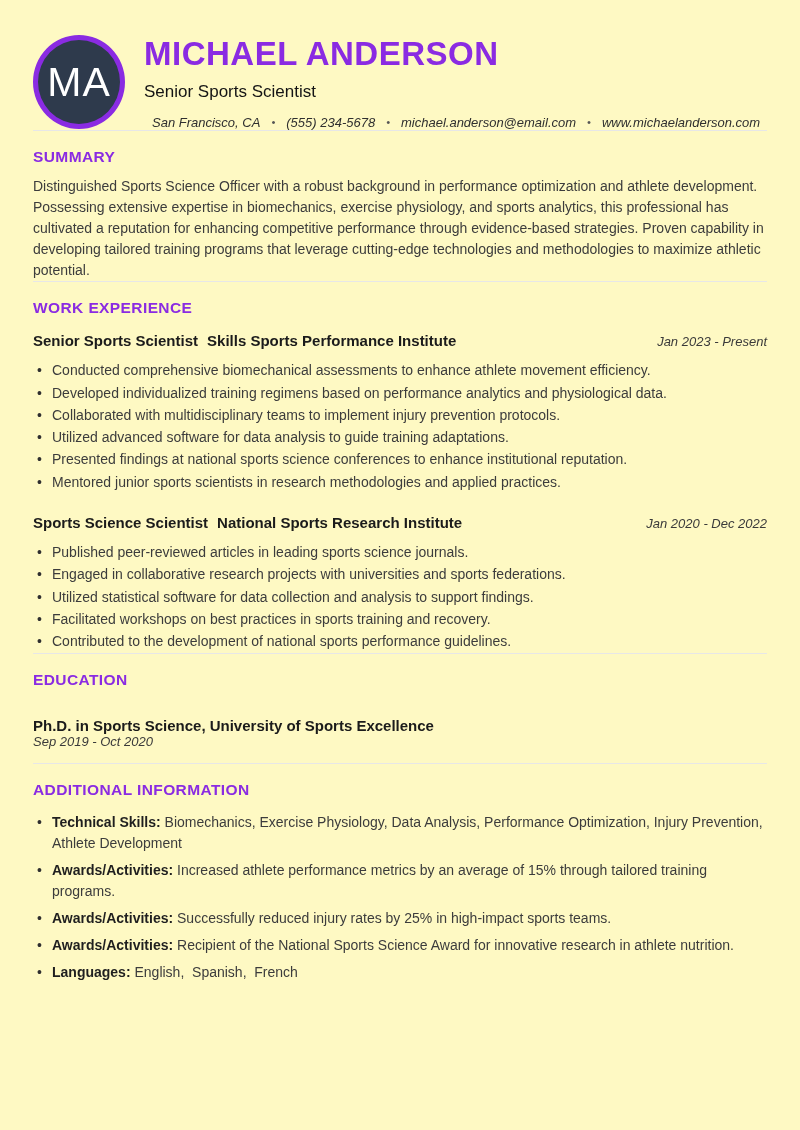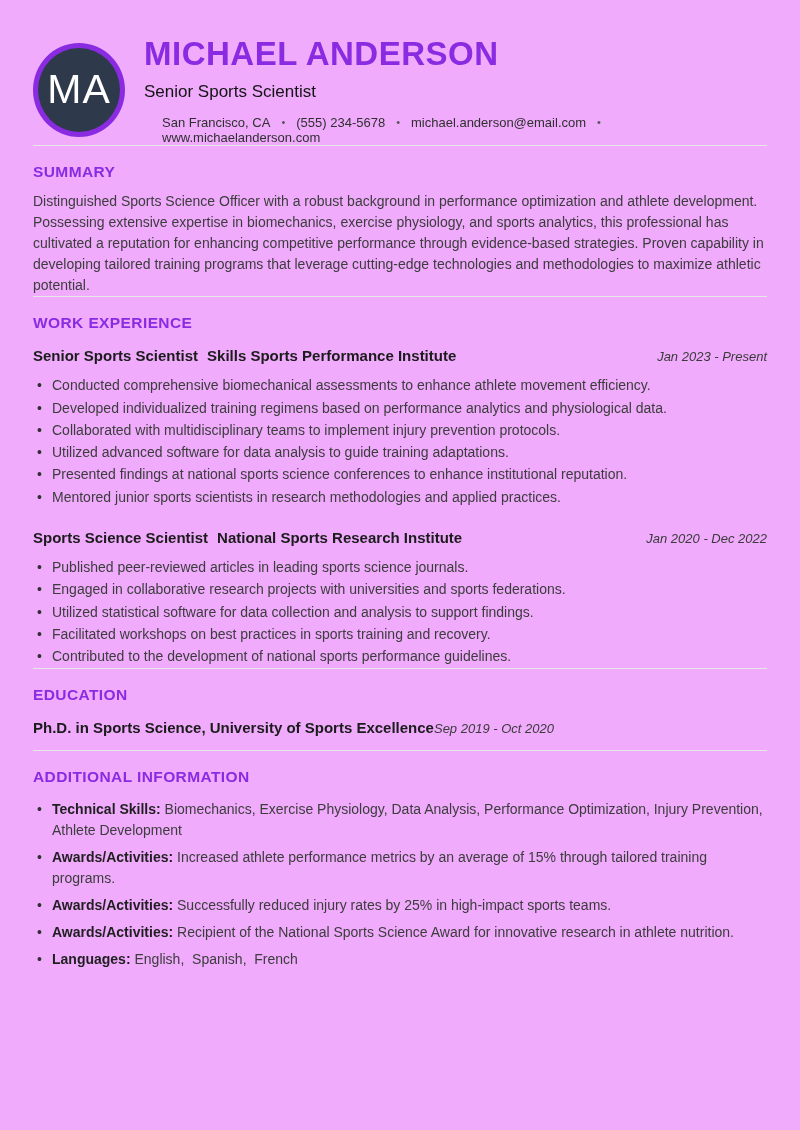--- a/index.html
+++ b/index.html
@@ -9,37 +9,37 @@
     --title-text:#1B1B1B;
     --divider:#E7E7E7;
   }
   *{ box-sizing:border-box; }
   html,body{ margin:0; padding:0; }
   body{
     width:800px; height:1130px; background:#ffffff;
     font-family:"Liberation Sans", sans-serif;
     color:var(--text);
   }
-  .page{ width:800px; height:1130px; background:#f0abfc; overflow:hidden; }
+  .page{ width:800px; height:1130px; background:#fef9c3; overflow:hidden; }
 
   
   .header{ display:flex; align-items:center; padding:34px 33px 0 33px; }
   .avatar{
     width:92px; height:94px; border-radius:50%;
     background:var(--avatar-bg); border:5px solid var(--accent);
     display:flex; align-items:center; justify-content:center;
     color:#fff; font-size:41px; letter-spacing:1px; flex-shrink:0;
   }
   .header-info{ margin-left:19px; padding-top:2px; }
   .name{
     margin:0; color:var(--accent); font-size:33px; font-weight:bold;
     letter-spacing:0.5px; line-height:1.1;
   }
   .prof-title{ margin-top:10px; font-size:17px; font-weight:500; color:#141414; }
-  .contact{ margin-top:13px; margin-left:18px; font-size:13px; color:#2F2F2F; }
+  .contact{ margin-top:13px; margin-left:8px; font-size:13px; color:#2F2F2F;font-style:italic; }
   .contact .dot{ display:inline-block; margin:0 11px; color:#555; font-size:11px; vertical-align:1px; }
 
   hr.divider{ border:none; border-top:1px solid var(--divider); margin:0 33px; }
   .hr1{ margin-top:13px; }
   .hr2{ margin-top:18px; }
   .hr3{ margin-top:28px; }
   .hr4{ margin-top:27px; }
 
   .section{ padding:17px 33px 0 33px; }
   .section-heading{
@@ -52,21 +52,21 @@
   .job-title-group{ font-size:15px; font-weight:bold; color:var(--title-text); }
   .job-company{ margin-left:9px; }
   .job-dates{ font-size:13px; font-style:italic; color:#3A3A3A; font-weight:normal; white-space:nowrap; }
 
   ul.bullets{ list-style:none; margin:10px 0 0 0; padding:0; }
   ul.bullets li{
     position:relative; padding-left:19px; font-size:14px; line-height:22.3px; color:var(--text);
   }
   ul.bullets li::before{ content:"\2022"; position:absolute; left:4px; color:#2F2F2F; }
 
-  .edu-row{ display:flex; justify-content:flex-start; align-items:baseline; margin-top:15px; padding-bottom:14px; }
+  .edu-row{ display:flex; justify-content:center; align-items:baseline; margin-top:28px; padding-bottom:14px;flex-direction:column; }
   .edu-degree{ font-size:15px; font-weight:bold; color:var(--title-text); }
 
   ul.addl{ list-style:none; margin:13px 0 16px 0; padding:0; }
   ul.addl li{
     position:relative; padding-left:19px; font-size:14px; line-height:21px;
     color:var(--text); margin-bottom:6px;
   }
   ul.addl li::before{ content:"\2022"; position:absolute; left:4px; color:#2F2F2F; }
   ul.addl .lbl{ font-weight:bold; color:#1F1F1F; }
   .pre{ white-space:pre-wrap; }

